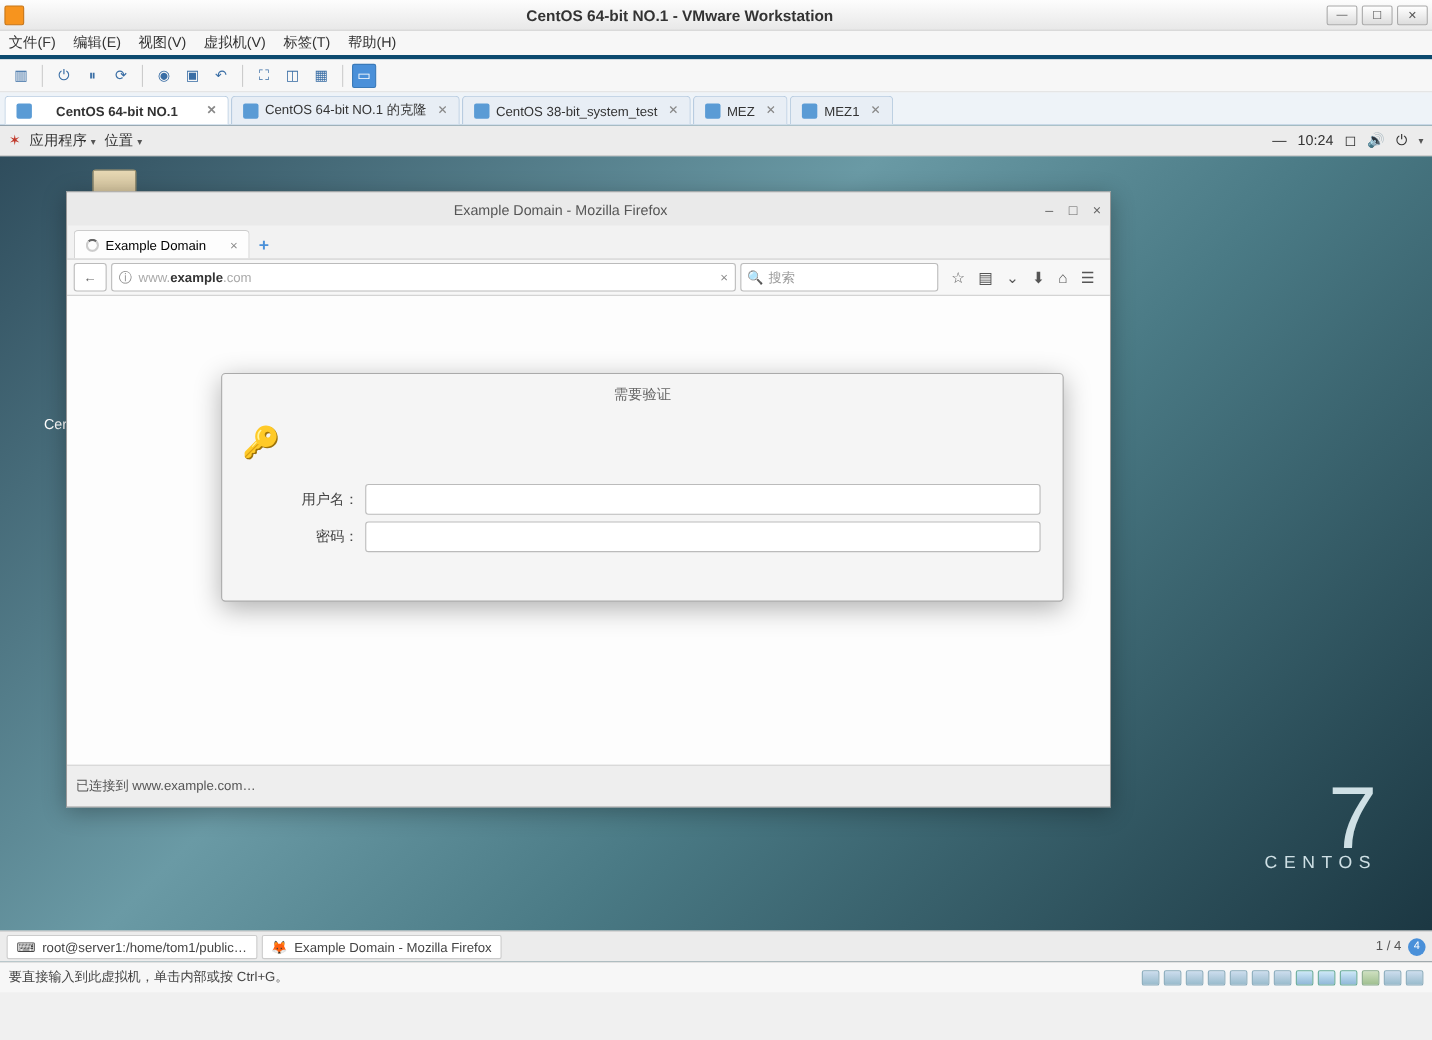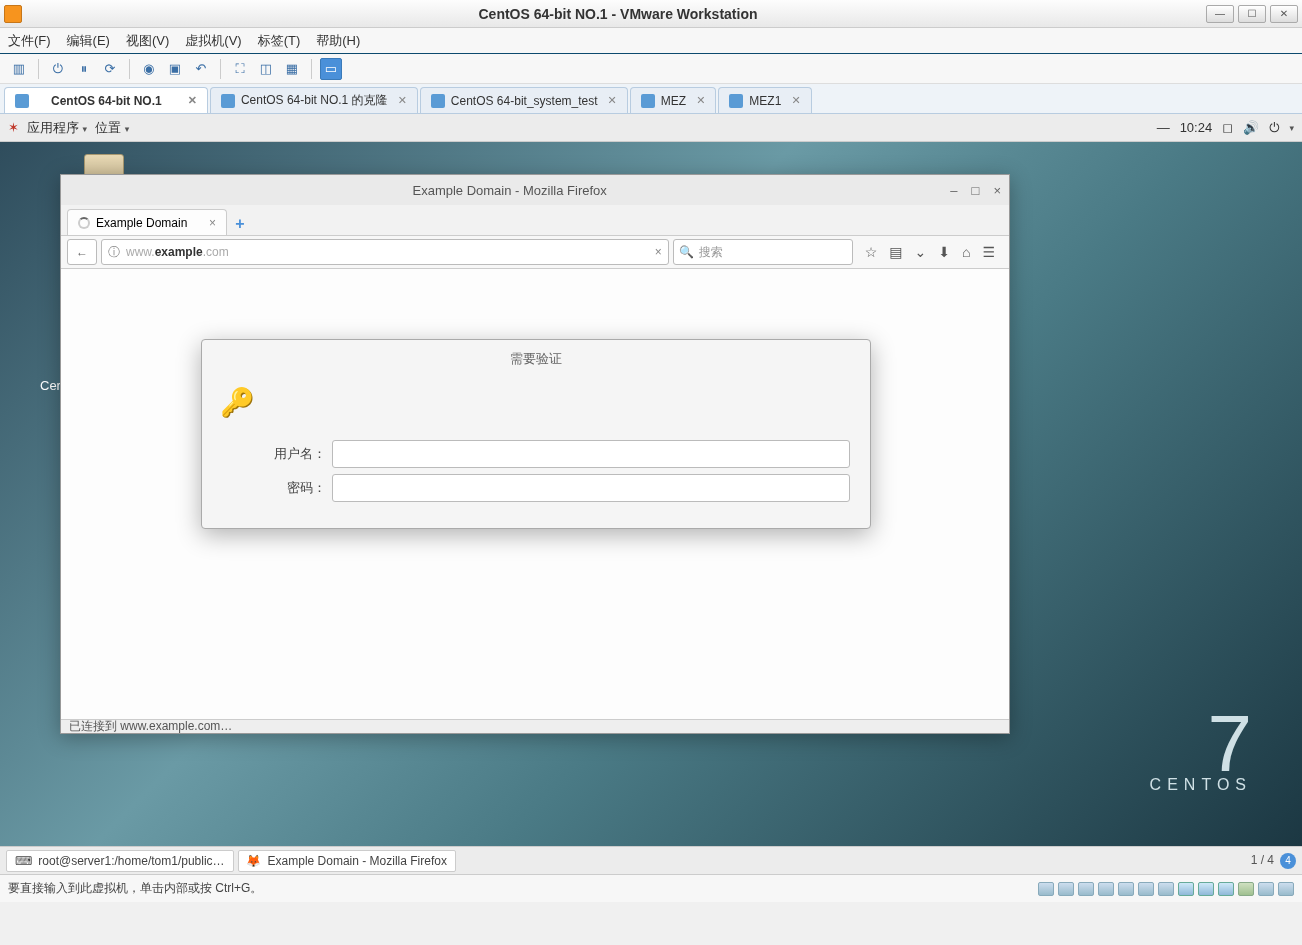--- a/index.html
+++ b/index.html
@@ -5,21 +5,21 @@
 * { box-sizing: border-box; margin: 0; padding: 0; }
 body { font-family: "Segoe UI", Tahoma, sans-serif; font-size: 12px; width: 1302px; height: 945px; background: #f0f0f0; overflow: hidden; position: relative; }
 
 
 .vmw-titlebar { height: 28px; background: linear-gradient(#fdfdfd,#e8e8e8); border-bottom: 1px solid #ccc; display: flex; align-items: center; padding: 0 4px; }
 .vmw-titlebar .vmw-icon { width: 18px; height: 18px; background: #f7941e; border: 1px solid #c67619; border-radius: 2px; margin-right: 8px; }
 .vmw-title { flex: 1; text-align: center; font-size: 14px; color: #333; font-weight: bold; }
 .vmw-winbtns { display: flex; gap: 4px; }
 .vmw-winbtns div { width: 28px; height: 18px; border: 1px solid #aaa; background: linear-gradient(#fff,#ddd); border-radius: 2px; display:flex;align-items:center;justify-content:center;font-size:10px;color:#555; }
 
-.vmw-menubar { height: 26px; background: #f7f7f7; border-bottom: 1px solid #0c4a6e; display: flex; align-items: center; padding: 0 8px; gap: 16px; font-size: 13px; color: #333; }
+.vmw-menubar { height: 26px; background: #f7f7f7; border-bottom: 4px solid #0c4a6e; display: flex; align-items: center; padding: 0 8px; gap: 16px; font-size: 13px; color: #333; }
 
 .vmw-toolbar { height: 30px; background: #f7f7f7; border-bottom: 1px solid #ddd; display: flex; align-items: center; padding: 0 8px; gap: 4px; }
 .tbicon { width: 22px; height: 22px; border: 1px solid transparent; border-radius: 2px; display:flex;align-items:center;justify-content:center; font-size:13px; color:#3a6ea5; }
 .tbsep { width: 1px; height: 20px; background: #ccc; margin: 0 4px; }
 
 .vmw-tabs { height: 30px; background: #eef3f8; border-bottom: 1px solid #b8cce0; display: flex; align-items: flex-end; padding: 0 4px; gap: 2px; }
 .vmw-tab { height: 26px; padding: 0 10px; background: #e8eef5; border: 1px solid #b8cce0; border-bottom: none; border-radius: 4px 4px 0 0; display:flex;align-items:center;gap:6px; font-size:12px; color:#333; }
 .vmw-tab.active { background: #fff; font-weight: bold; gap: 22px; }
 .vmw-tab .tabclose { color:#888; font-size:11px; margin-left:4px; }
 .vmw-tab .tabico { width:14px;height:14px;background:#5a9bd5;border-radius:2px;display:inline-block; }
@@ -52,24 +52,24 @@
 .ff-tab { height:26px; background:#fdfdfd; border:1px solid #ccc; border-bottom:none; border-radius:4px 4px 0 0; padding:0 10px; display:flex; align-items:center; gap:6px; font-size:12px; min-width:160px; }
 .ff-tab .spinner { width:12px;height:12px;border:2px solid #ccc;border-top-color:#666;border-radius:50%; }
 .ff-newtab { width:26px;height:22px;display:flex;align-items:center;justify-content:center;color:#4a90d9;font-size:16px;font-weight:bold; }
 .ff-nav { height:34px; background:#f7f7f7; border-top:1px solid #ccc; border-bottom:1px solid #ccc; display:flex; align-items:center; padding:0 6px; gap:4px; }
 .ff-back { width:30px;height:26px;border:1px solid #bbb;border-radius:3px;display:flex;align-items:center;justify-content:center;color:#666;background:#fff; }
 .ff-url { flex:1; height:26px; border:1px solid #bbb; border-radius:3px; background:#fff; display:flex; align-items:center; padding:0 6px; gap:6px; font-size:12px; color:#555; }
 .ff-url .urlclear { margin-left:auto; color:#888; }
 .ff-search { width:180px; height:26px; border:1px solid #bbb; border-radius:3px; background:#fff; display:flex; align-items:center; padding:0 6px; gap:4px; font-size:12px; color:#999; }
 .ff-icons { display:flex; gap:12px; padding:0 8px; color:#555; font-size:14px; }
 .ff-content { flex:1; background:#fdfdfd; position:relative; }
-.ff-status { height:14px; background:#eee; border-top:1px solid #ccc; display:flex; align-items:center; padding:0 8px; font-size:12px; color:#555;text-align:center; }
-
-
-.auth-dialog { position:absolute; left:140px; top:70px; width:670px; background:#f5f5f5; border:1px solid #aaa; border-radius:4px; box-shadow:0 6px 24px rgba(0,0,0,0.3); padding-bottom:12px; }
+.ff-status { height:38px; background:#eee; border-top:1px solid #ccc; display:flex; align-items:center; padding:0 8px; font-size:12px; color:#555;text-align:center; }
+
+
+.auth-dialog { position:absolute; left:140px; top:70px; width:766px; background:#f5f5f5; border:1px solid #aaa; border-radius:4px; box-shadow:0 6px 24px rgba(0,0,0,0.3); padding-bottom:30px; }
 .auth-title { text-align:center; padding:10px 0 6px; font-size:13px; color:#666; }
 .auth-body { display:flex; padding:8px 16px; gap:14px; }
 .auth-key { width:40px;height:40px; display:flex;align-items:center;justify-content:center;font-size:28px;color:#999; }
 .auth-msg { flex:1; font-size:13px; color:#444; line-height:1.5; padding-top:6px; }
 .auth-form { padding:4px 20px 8px 60px; }
 .auth-row { display:flex; align-items:center; margin:6px 0; }
 .auth-label { width:70px; text-align:right; font-size:13px; color:#444; padding-right:6px; }
 .auth-input { flex:1; height:28px; border:1px solid #bbb; border-radius:3px; background:#fff; padding:0 6px; font-size:13px; }
 .auth-buttons { display:flex; justify-content:flex-end; gap:10px; padding:6px 16px 0; }
 .auth-btn { min-width:80px; height:28px; border:1px solid #aaa; background:linear-gradient(#fff,#eee); border-radius:3px; font-size:13px; color:#333; }
@@ -133,21 +133,21 @@
     <span>CentOS 64-bit NO.1</span>
     <span class="tabclose">✕</span>
   </div>
   <div class="vmw-tab">
     <span class="tabico"></span>
     <span>CentOS 64-bit NO.1 的克隆</span>
     <span class="tabclose">✕</span>
   </div>
   <div class="vmw-tab">
     <span class="tabico"></span>
-    <span>CentOS 64-bit_system_test</span>
+    <span>CentOS 38-bit_system_test</span>
     <span class="tabclose">✕</span>
   </div>
   <div class="vmw-tab">
     <span class="tabico"></span>
     <span>MEZ</span>
     <span class="tabclose">✕</span>
   </div>
   <div class="vmw-tab">
     <span class="tabico"></span>
     <span>MEZ1</span>

